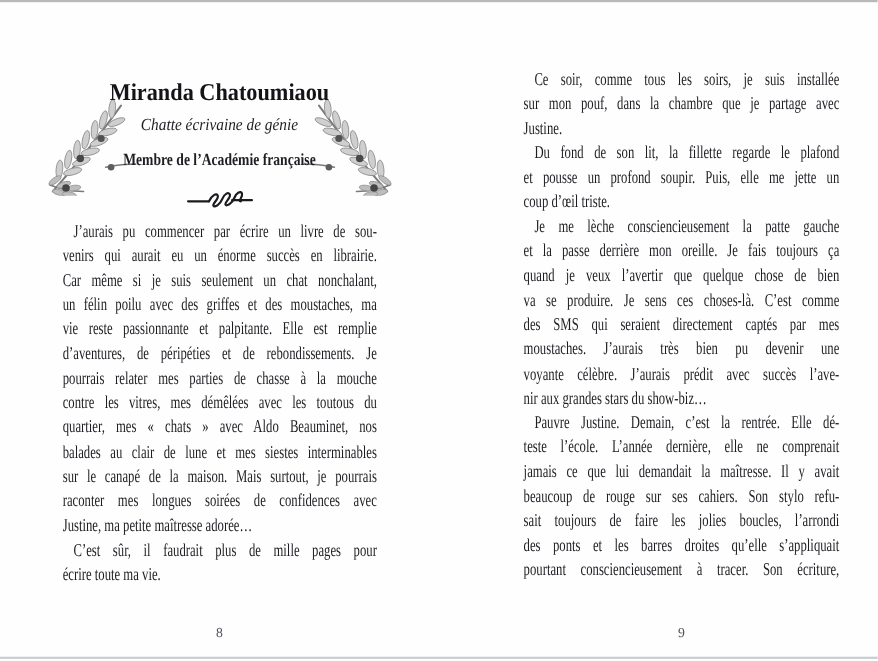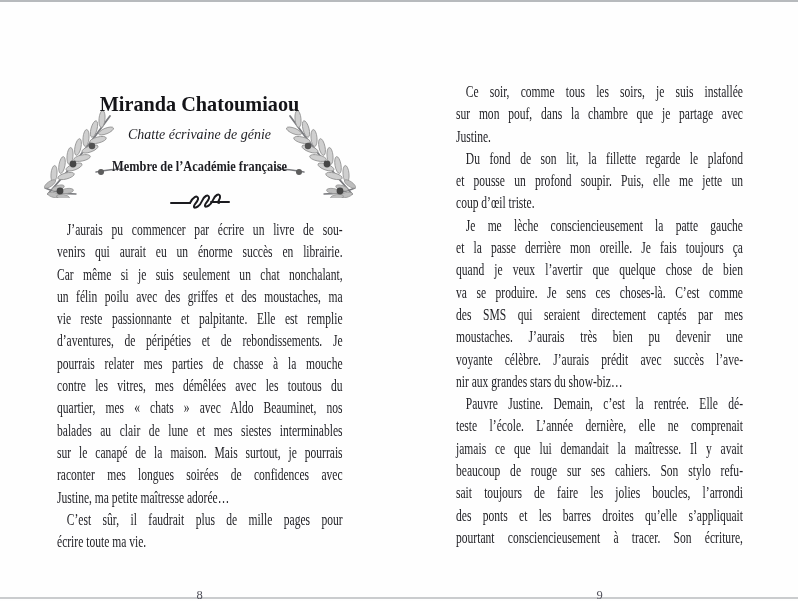--- a/index.html
+++ b/index.html
@@ -7,23 +7,23 @@
     width:798px; height:601px; overflow:hidden;
     background:#ffffff;
     font-family:"Liberation Serif", serif;
     color:#1d1d22;
   }
   .spread { position:relative; width:798px; height:601px; background:#fefefe; }
 
   .edge-top    { position:absolute; top:0; left:0; right:0; height:2px; background:#b7babd; }
   .edge-bottom { position:absolute; top:597px; left:0; right:0; height:2px; background:#caccce; }
 
-  .page { position:absolute; top:0; height:445px;margin-top:20px; }
+  .page { position:absolute; top:0; height:445px; }
   .page-left  { left:57px;  width:285px; }
-  .page-right { left:456px; width:287px; }
+  .page-right { left:476px; width:287px; }
 
   
   .author {
     position:absolute; top:71px; left:0; width:100%;
     text-align:center; font-weight:bold; font-size:22px; color:#141418;
     transform:scaleX(.92);
   }
   .role {
     position:absolute; top:105px; left:0; width:100%;
     text-align:center; font-style:italic; font-size:15.5px;

